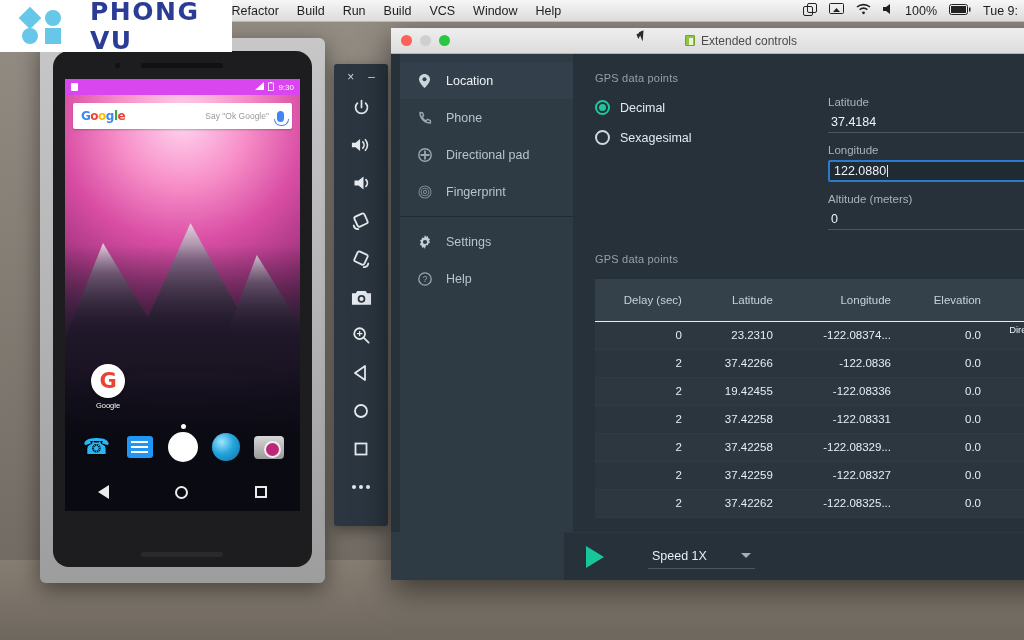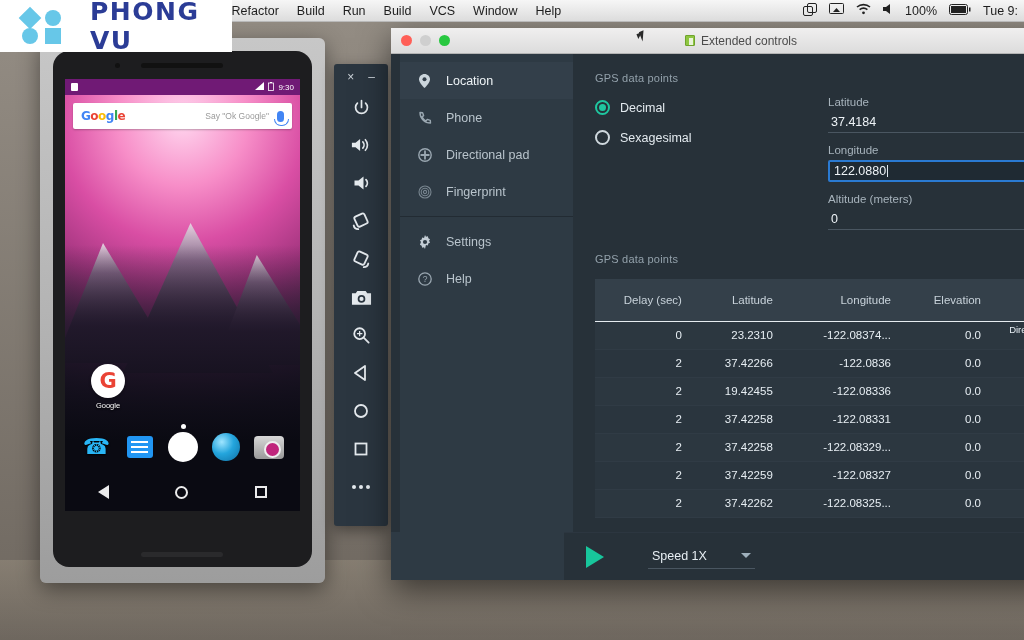--- a/index.html
+++ b/index.html
@@ -81,21 +81,21 @@
     overflow:hidden; background:#111;
   }
   .emu-home {
     position:absolute; left:88px; bottom:10px; width:82px; height:5px;
     background:#2a2a2c; border-radius:3px;
   }
 
   
   .and-status {
     position:absolute; left:0; top:0; width:100%; height:16px;
-    background:#701a75;
+    background:#d946ef;
     display:flex; align-items:center; padding:0 6px;
     font-size:8px; color:#fff;
   }
   .and-status .st-right { margin-left:auto; display:flex; align-items:center; gap:4px; }
   .and-wallpaper {
     position:absolute; left:0; top:16px; width:100%; height:416px;
     background:
       radial-gradient(circle at 50% 6%, #ffd7ef 0%, #f78ec8 16%, #d94ea4 30%, #a3357f 44%, #5c2a55 58%, #241a30 72%, #0d0d16 88%);
   }
   .and-mountains {

